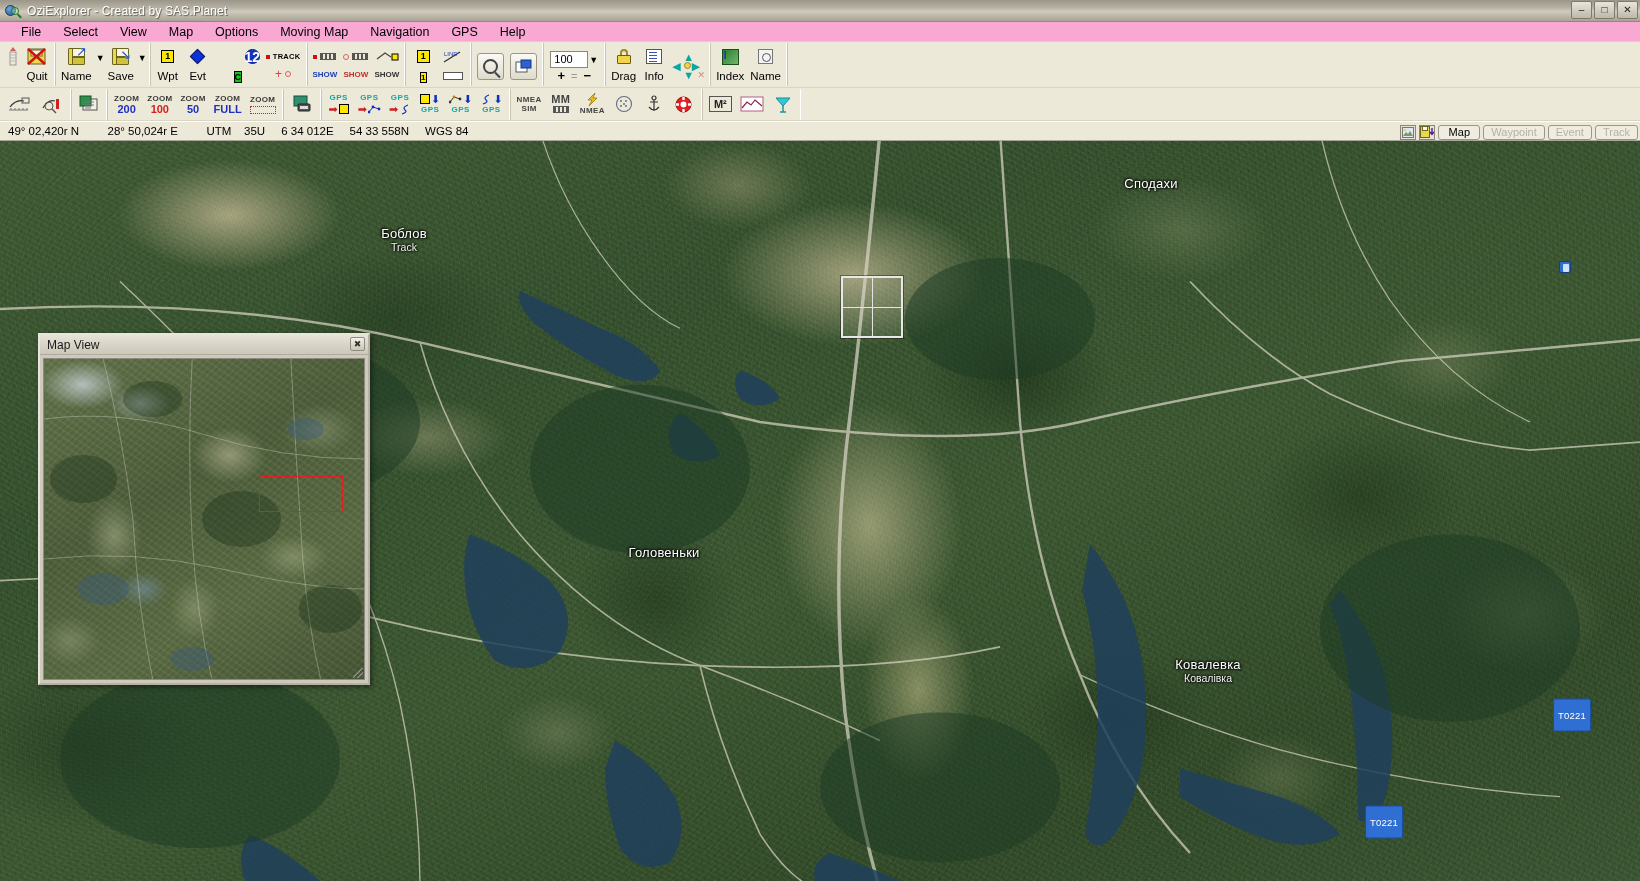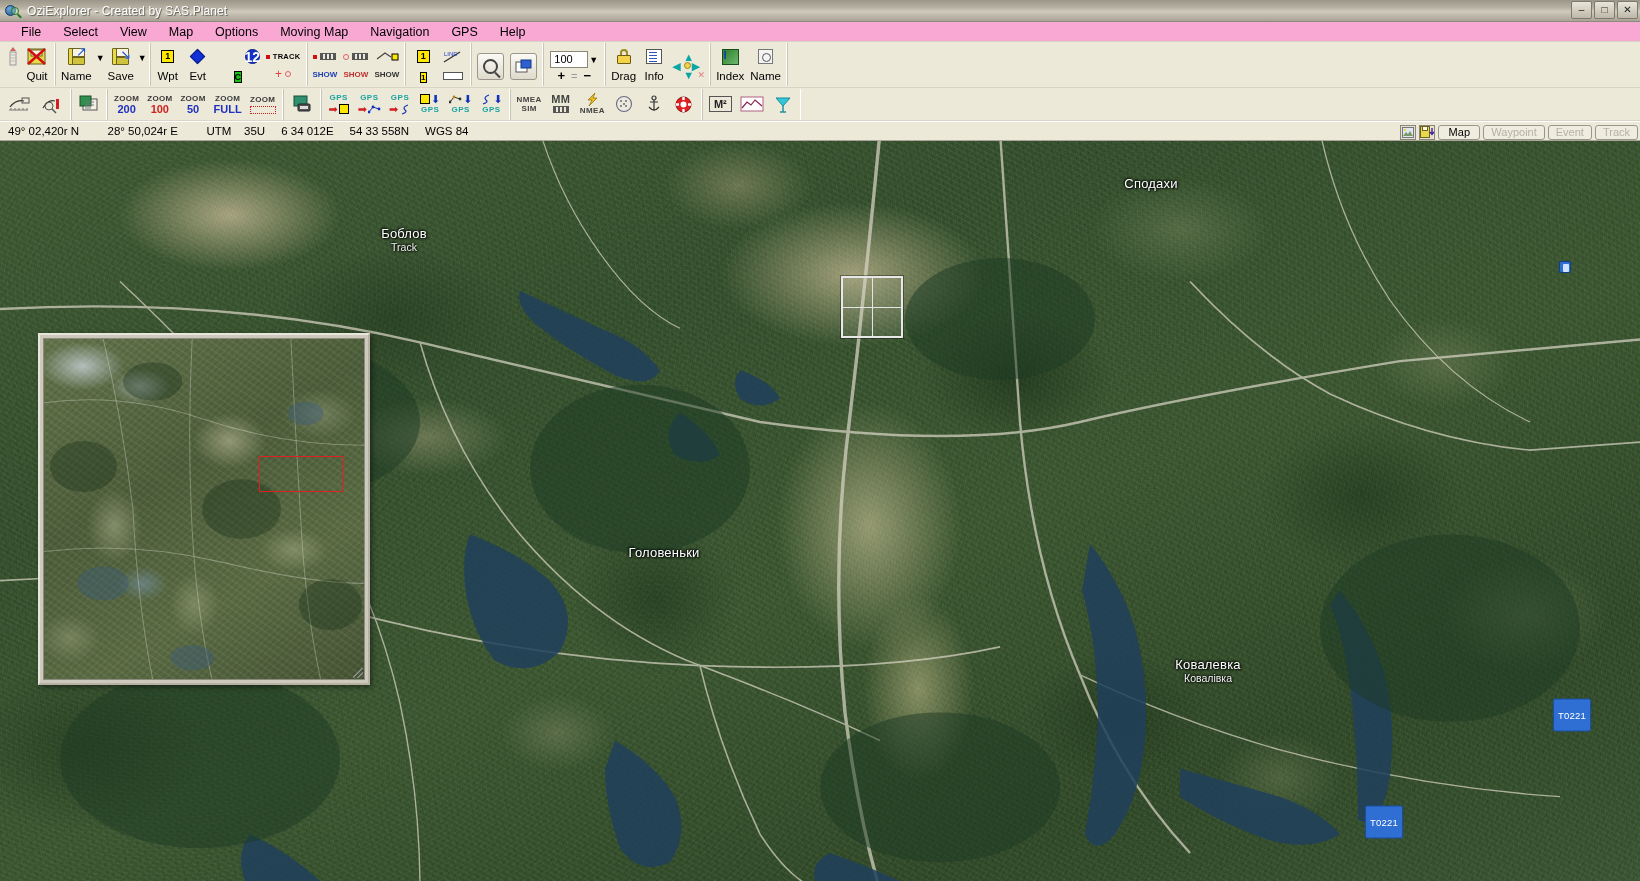--- a/index.html
+++ b/index.html
@@ -966,20 +966,26 @@
       <span class="l1">Ковалевка</span>
       <span class="l2">Ковалівка</span>
     </div>
 
     <div class="roadshield" style="left:1572px; top:574px;">T0221</div>
     <div class="roadshield" style="left:1384px; top:681px;">T0221</div>
 
     <div class="poimark" style="left:1565px; top:126px;"></div>
 
     <div class="mapview" style="left:38px; top:192px; width:332px; height:352px;">
+      <div class="mv-title">
+        <span>Map View</span>
+        <div class="mv-close">
+          <span>✖</span>
+        </div>
+      </div>
       <div class="mv-body">
         <svg class="overlay" viewBox="0 0 324 320" preserveAspectRatio="none">
           <g stroke="rgba(230,230,220,.35)" fill="none" stroke-width="1">
             <path d="M0 60 Q80 50 160 75 T324 100"></path>
             <path d="M150 0 Q145 90 150 180 Q155 260 170 320"></path>
             <path d="M0 200 Q90 190 180 210 T324 230"></path>
             <path d="M60 0 Q80 80 90 160 Q95 250 110 320"></path>
             <path d="M250 0 Q255 100 262 200 Q268 270 280 320"></path>
           </g>
           <g fill="rgba(60,90,120,.45)">

